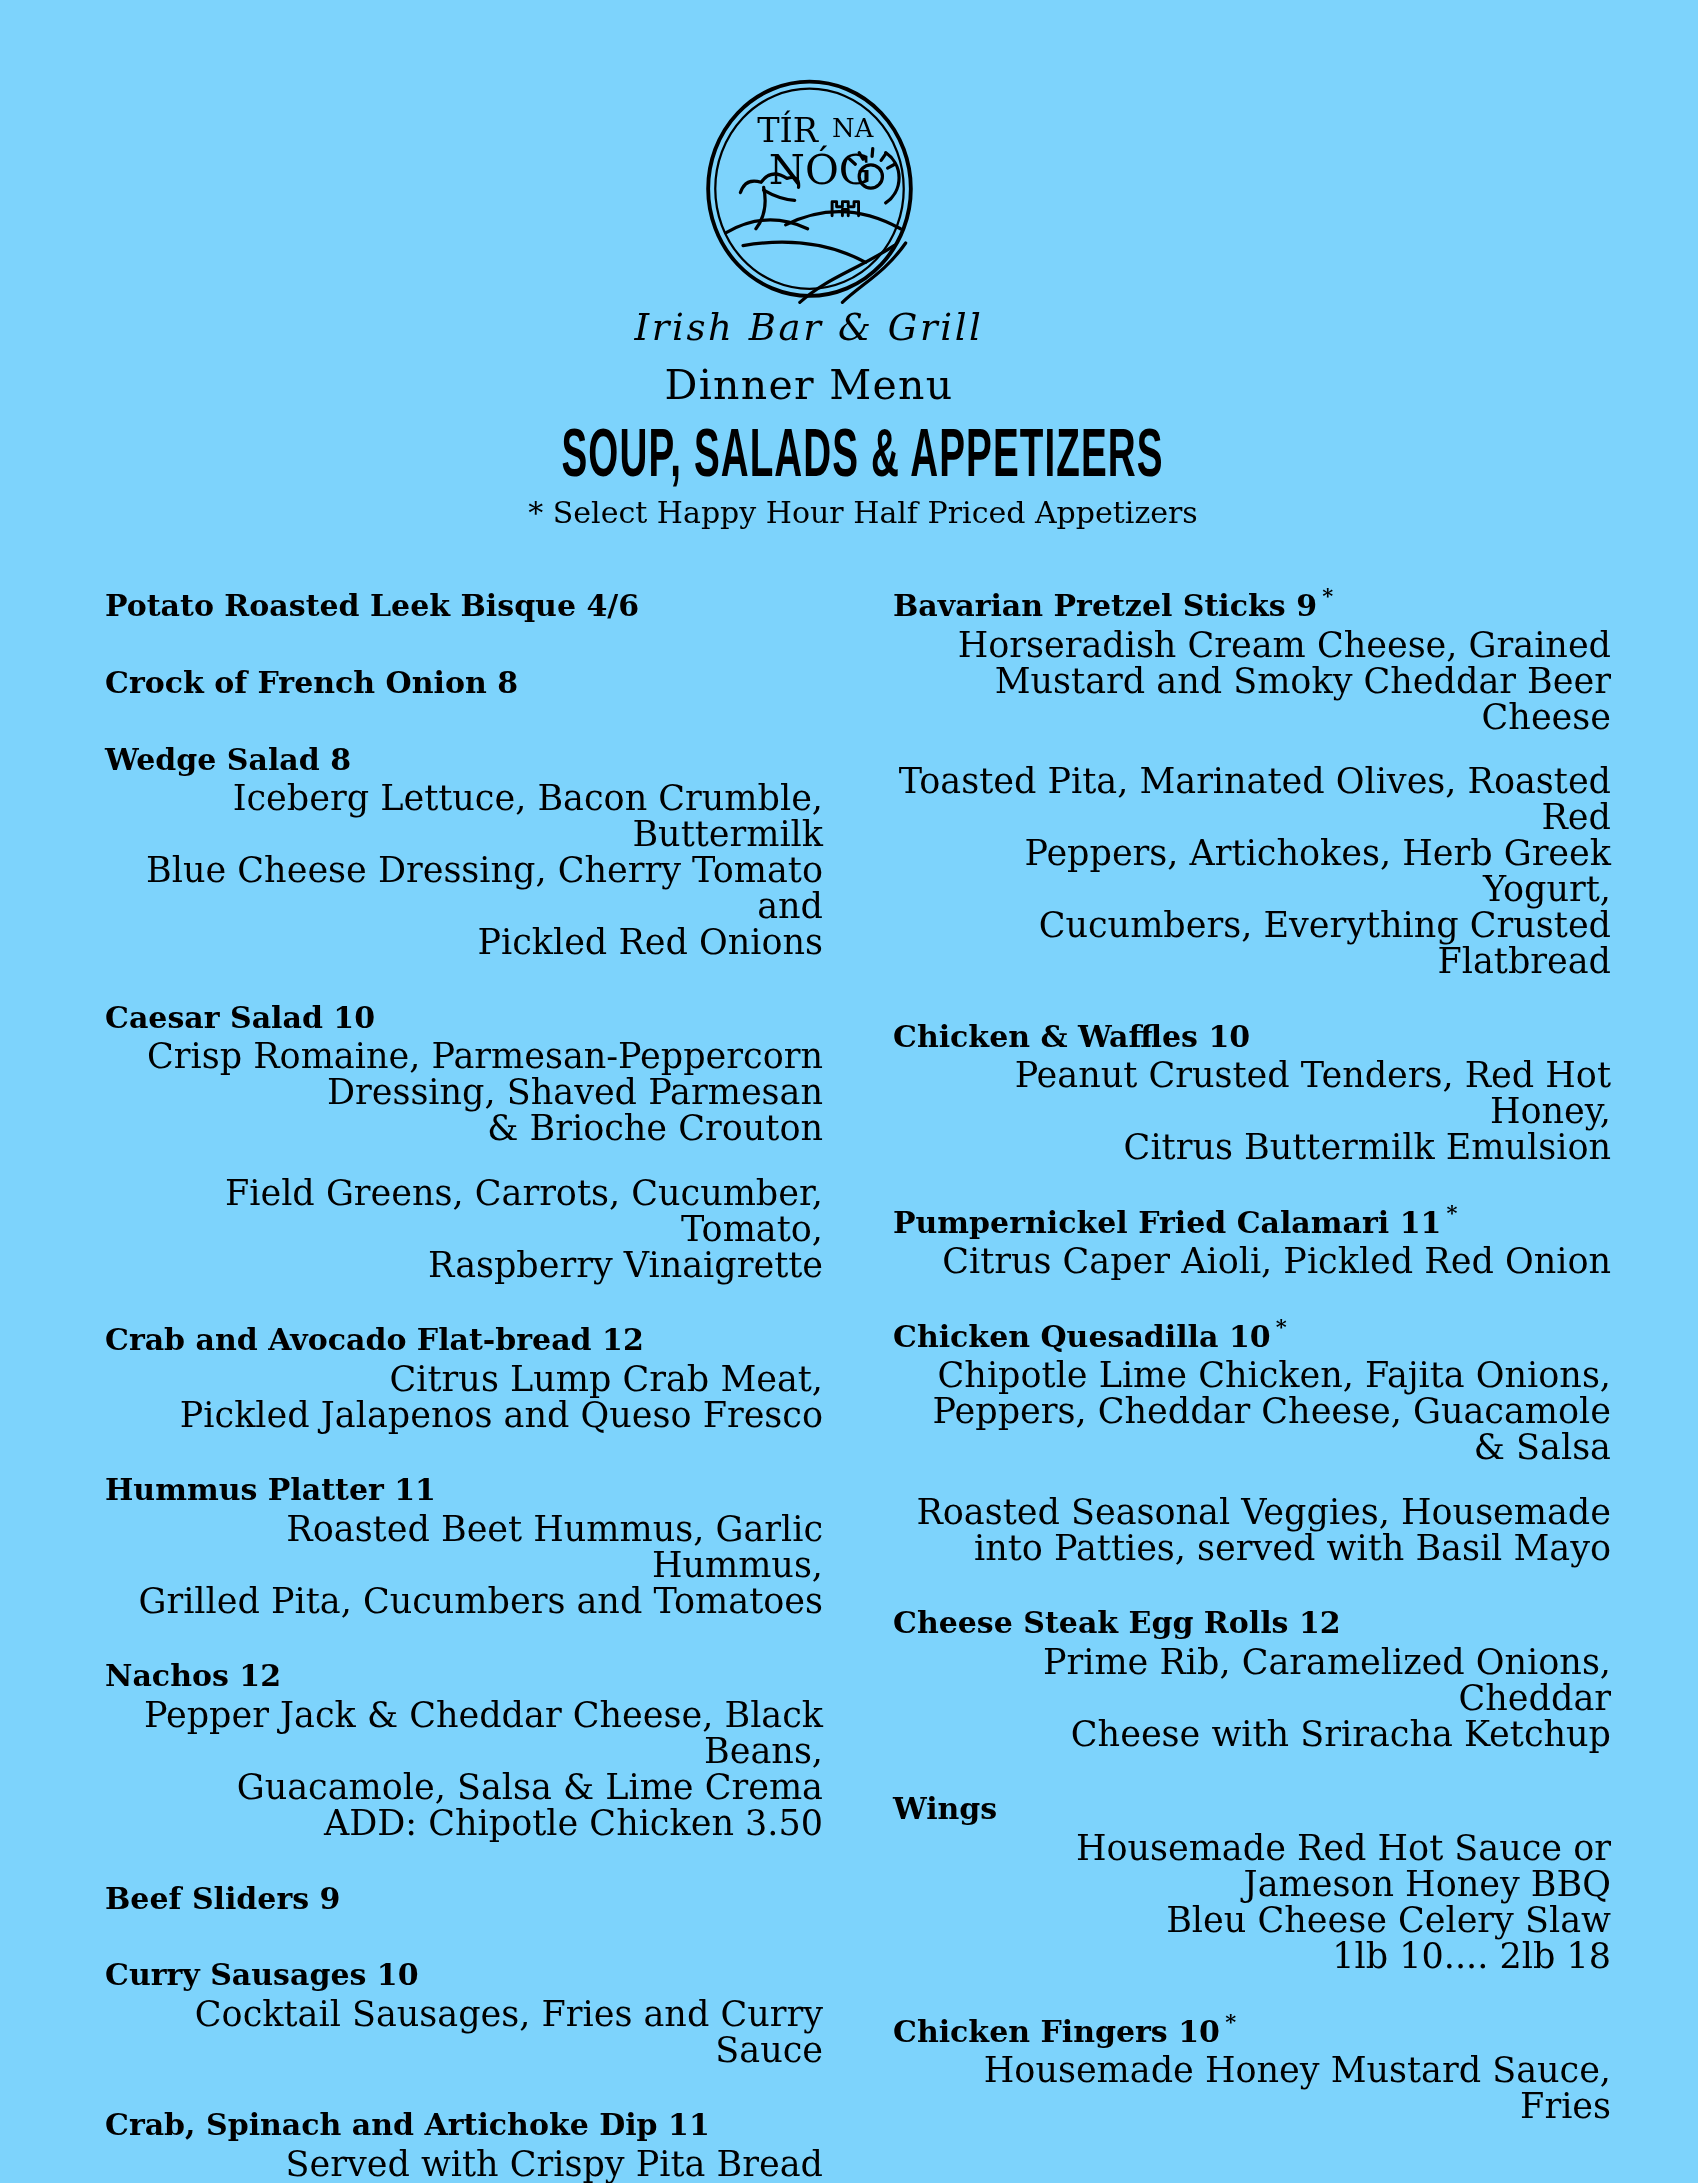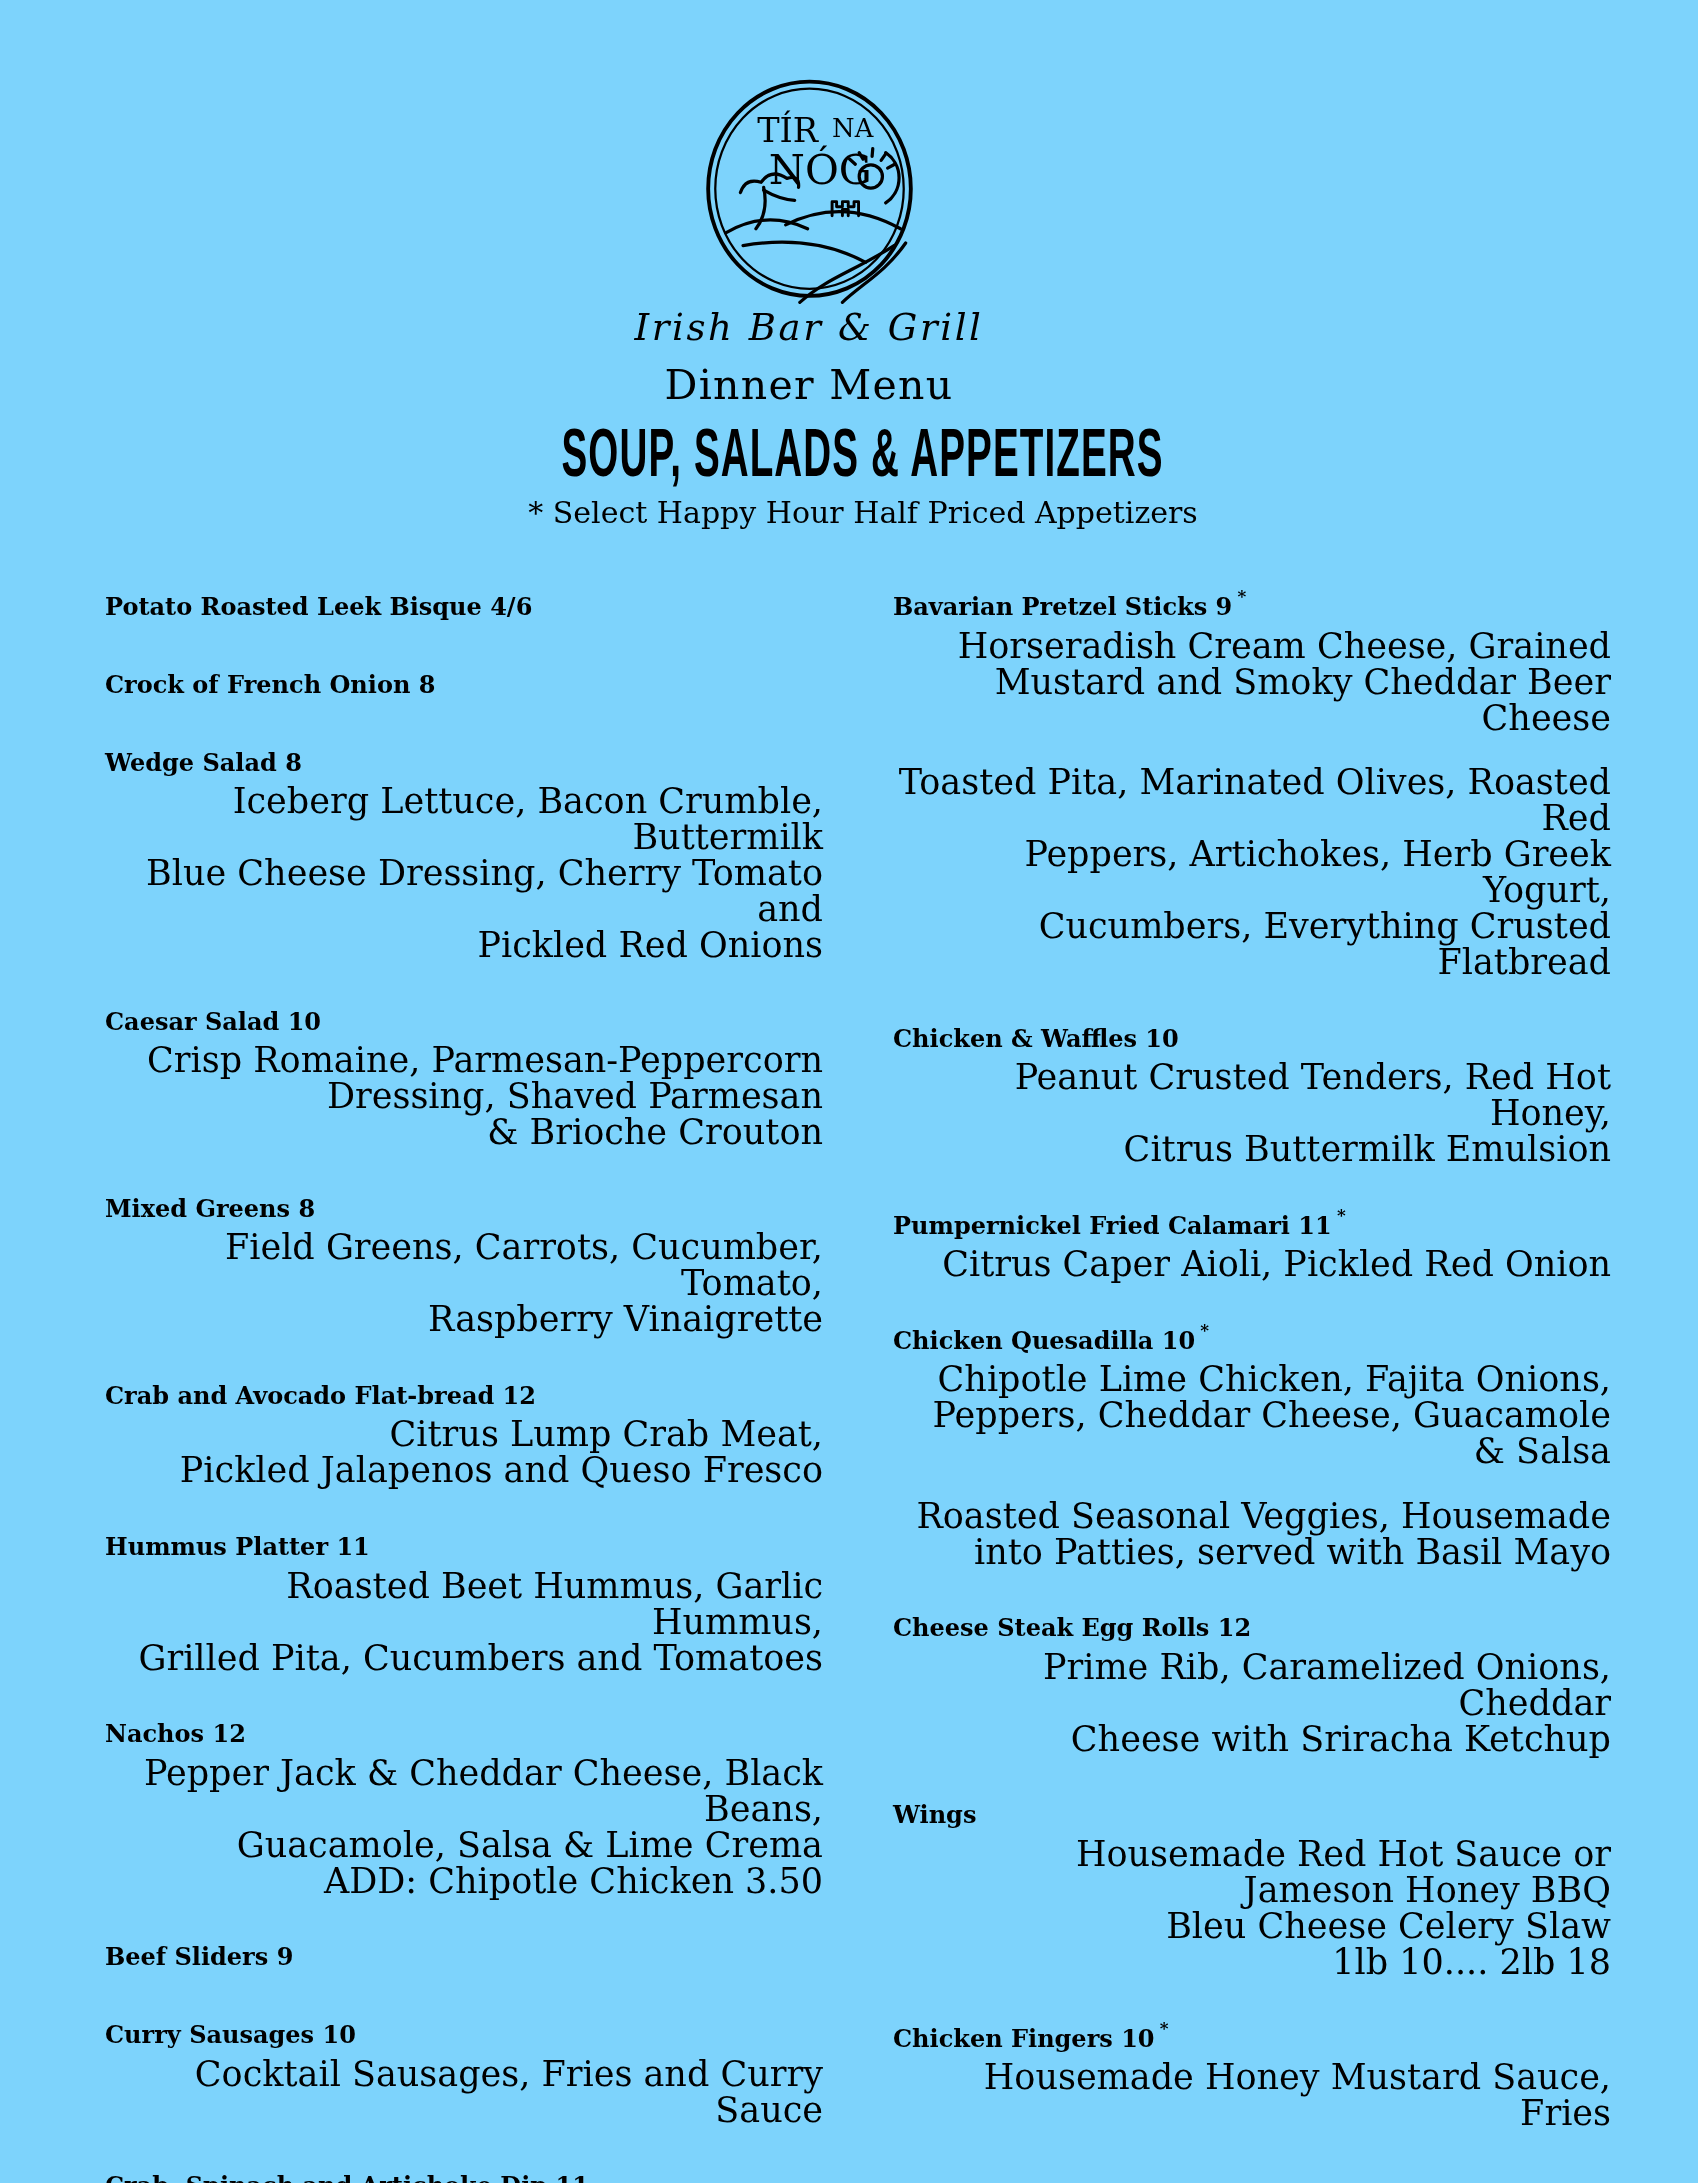--- a/index.html
+++ b/index.html
@@ -47,21 +47,21 @@
   
   .menu {
     display:flex;
     padding-left:105px;
     gap:70px;
     margin-top:47px;
   }
   .col { width:718px; }
   .item { margin-bottom:28.5px; }
   .item-title {
-    font-size:24px;
+    font-size:30px;
     font-weight:bold;
     line-height:38px;
   }
   .star {
     font-size:0.7em;
     vertical-align:35%;
     margin-left:5.2px;
     font-weight:bold;
   }
   .item-desc {
@@ -138,21 +138,20 @@
 Blue Cheese Dressing, Cherry Tomato and
 Pickled Red Onions</div>
       </div>
       <div class="item">
         <div class="item-title"><span>Caesar Salad 10</span><span class="star"></span></div>
         <div class="item-desc">Crisp Romaine, Parmesan-Peppercorn
 Dressing, Shaved Parmesan
 &amp; Brioche Crouton</div>
       </div>
       <div class="item">
-        <div class="item-title"><span>Mixed Greens 8</span><span class="star"></span></div>
         <div class="item-desc">Field Greens, Carrots, Cucumber, Tomato,
 Raspberry Vinaigrette</div>
       </div>
       <div class="item">
         <div class="item-title"><span>Crab and Avocado Flat-bread 12</span><span class="star"></span></div>
         <div class="item-desc">Citrus Lump Crab Meat,
 Pickled Jalapenos and Queso Fresco</div>
       </div>
       <div class="item">
         <div class="item-title"><span>Hummus Platter 11</span><span class="star"></span></div>

